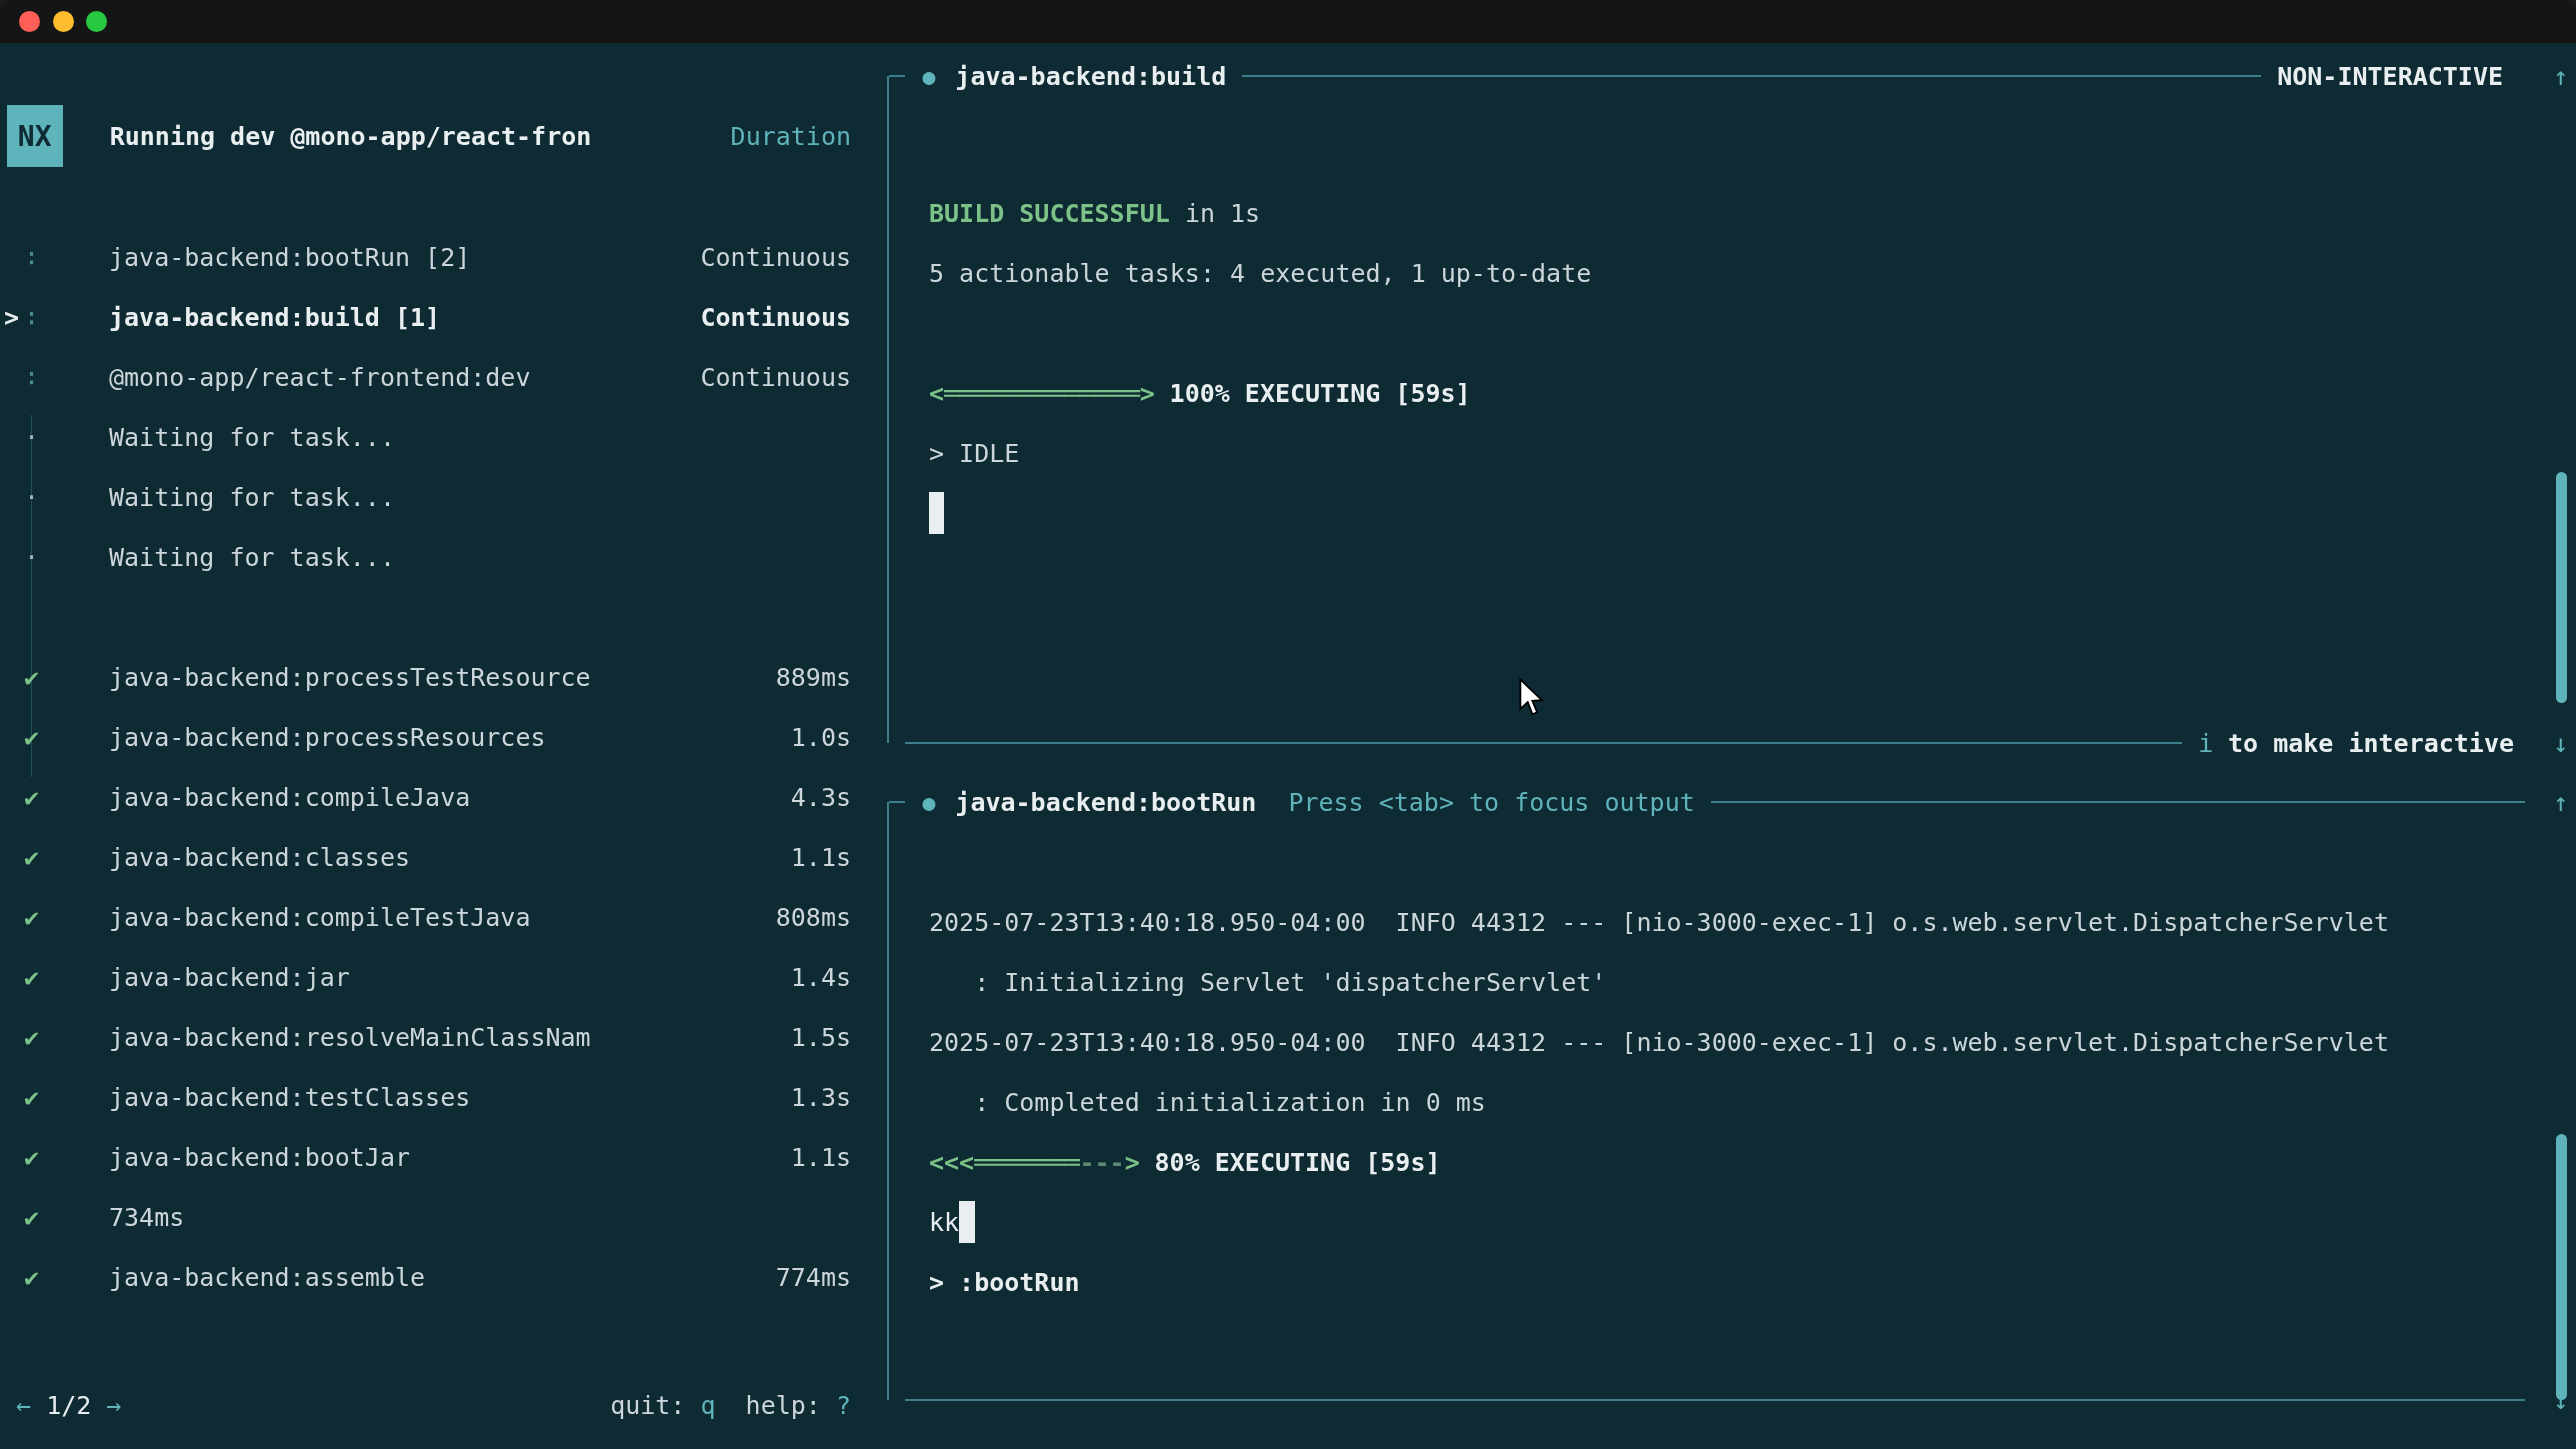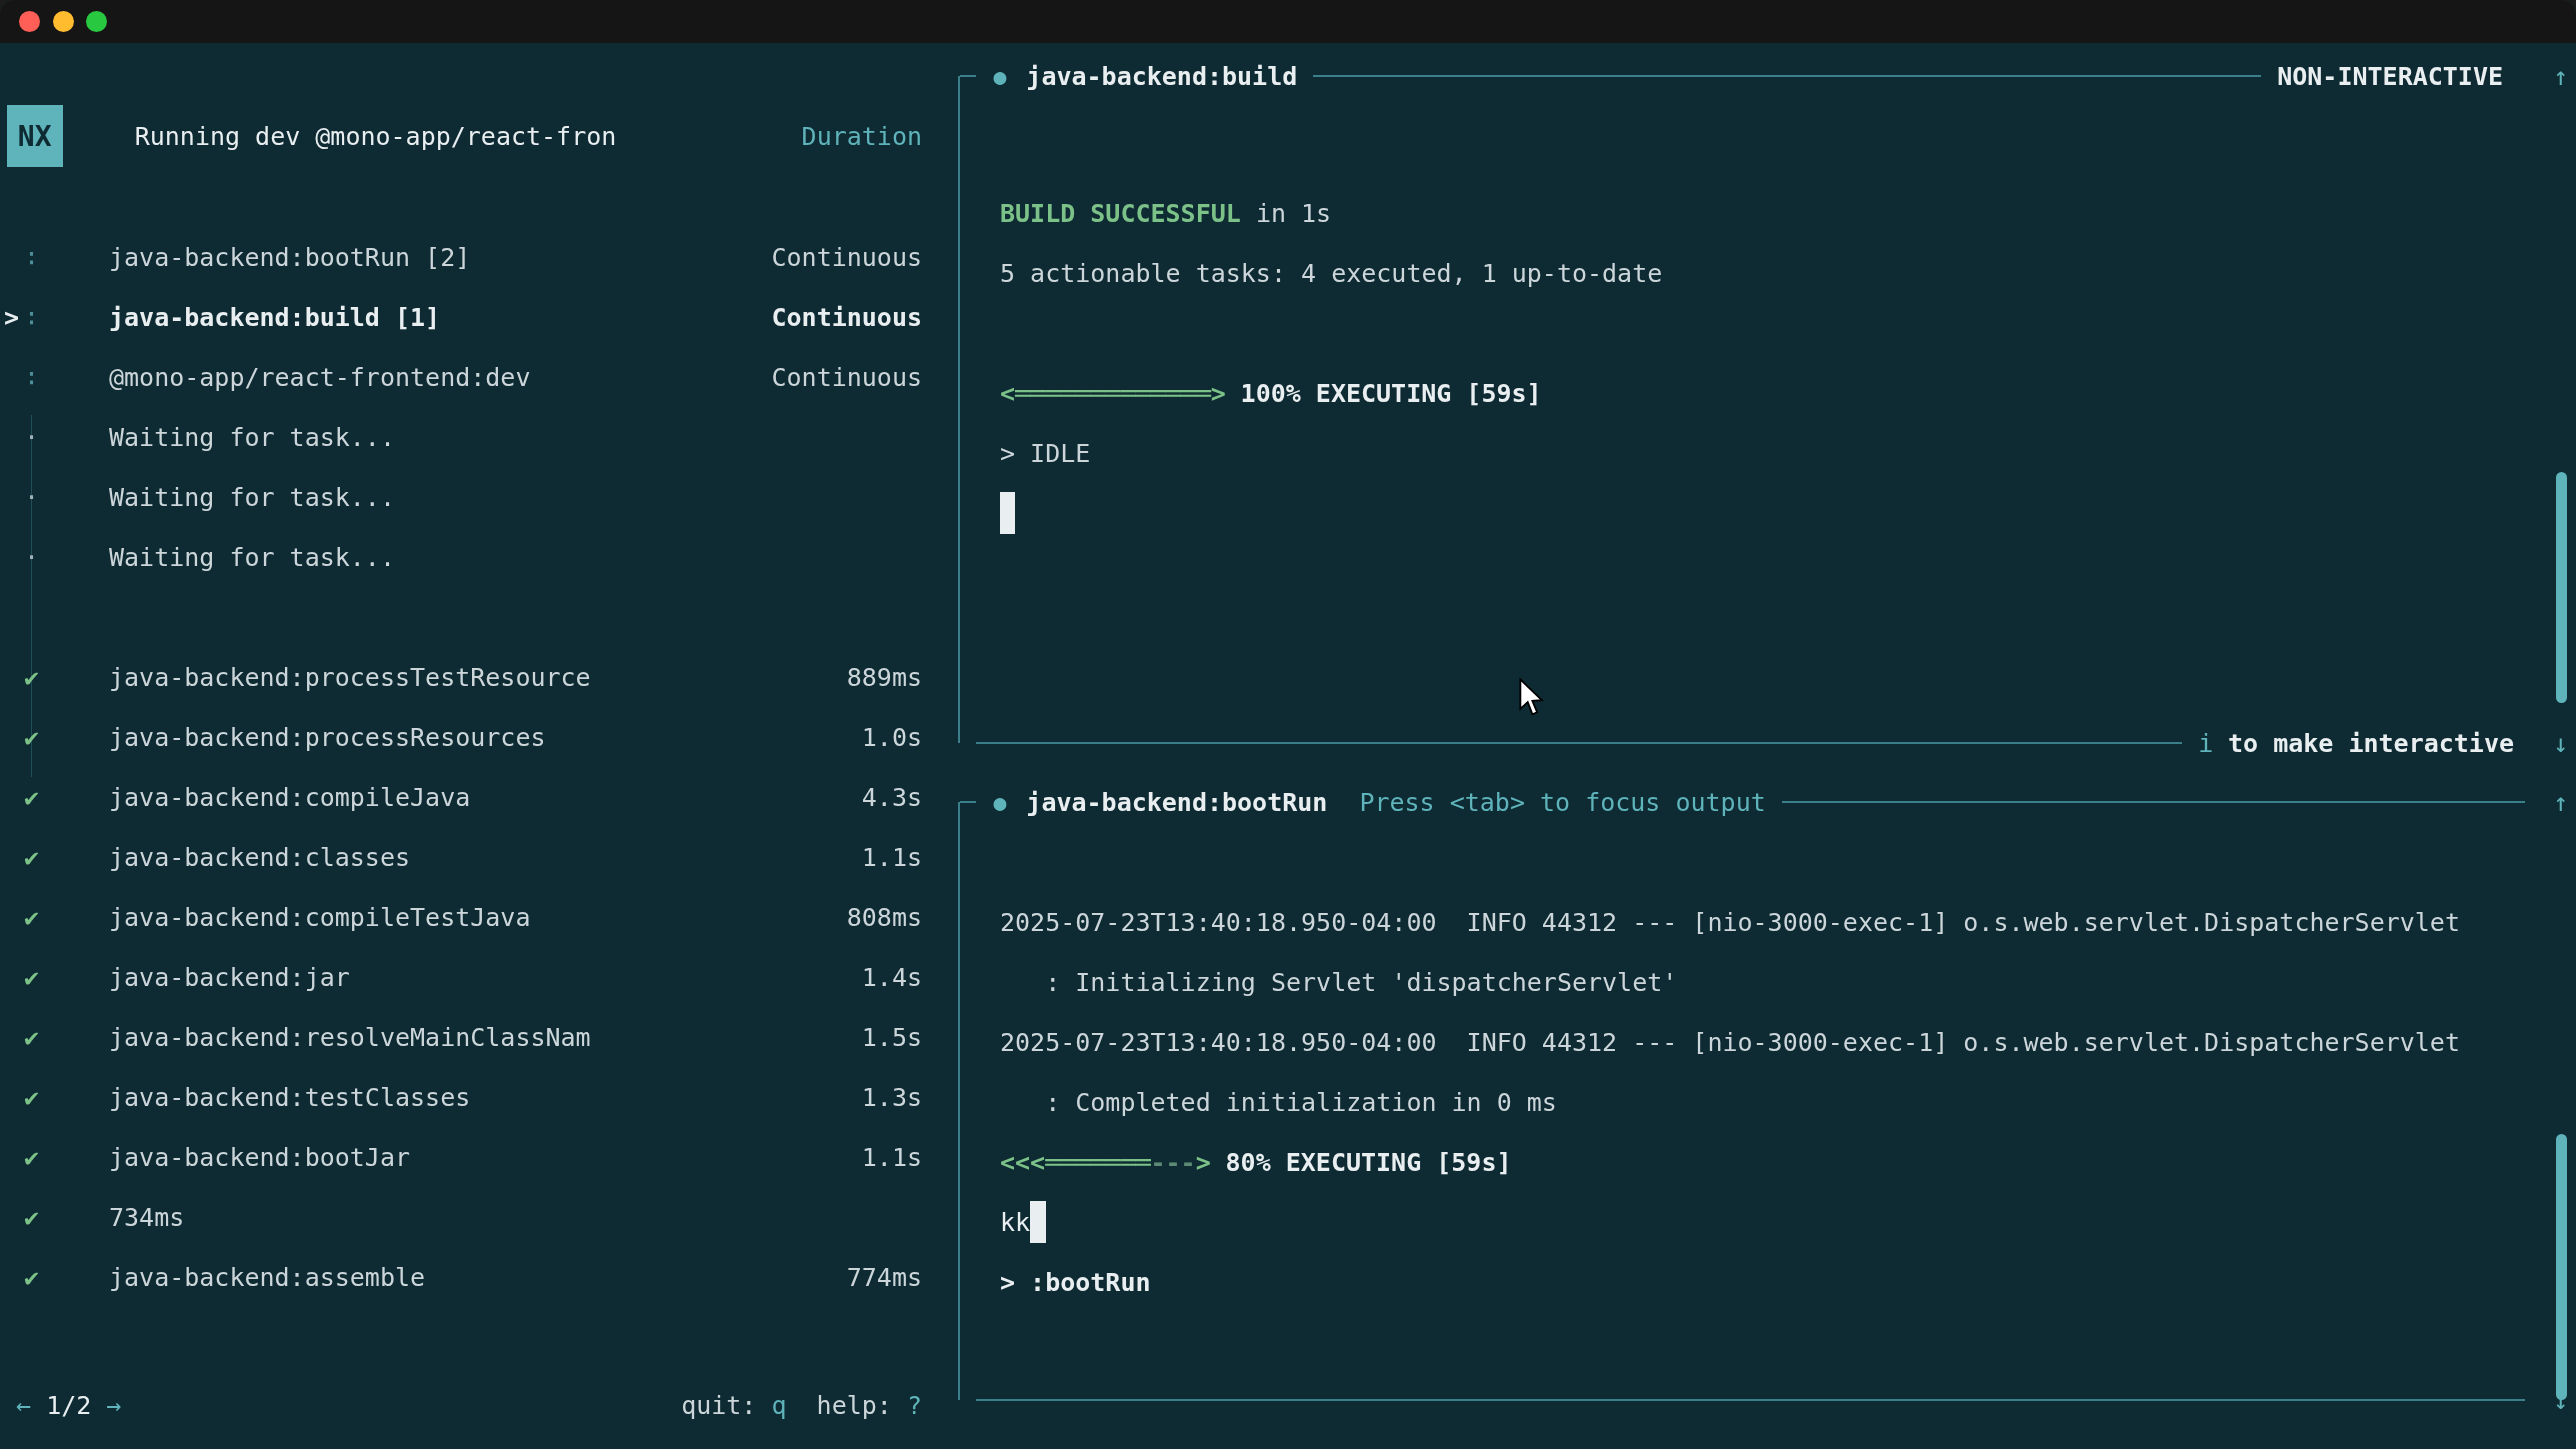--- a/index.html
+++ b/index.html
@@ -18,28 +18,28 @@
     border-radius:13.4px 13.4px 0 0;
   }
   .tl { width:21px; height:21px; border-radius:50%; display:inline-block; }
   .tl-close { background:var(--traffic_close,#ff5f57); }
   .tl-min   { background:var(--traffic_min,#febc2e); }
   .tl-zoom  { background:var(--traffic_zoom,#28c840); }
 
   .content { position:absolute; top:43px; left:0; right:0; bottom:0; display:flex; }
 
   
-  .sidebar { width:958px; flex:none; position:relative; }
+  .sidebar { width:887px; flex:none; position:relative; }
   .sidebar-header { margin:62px 36px 0 6.7px; height:62px; display:flex; align-items:center; }
   .nx-badge {
     width:56px; height:62px; background:var(--accent_teal,#5fb3ba);
     color:var(--background,#0e2b33); font-weight:bold; font-size:28px;
     display:flex; align-items:center; justify-content:center; flex:none;
   }
-  .sidebar-title { margin-left:72px; font-weight:normal; color:var(--text_primary,#e9eef0); white-space:nowrap; overflow:hidden; }
+  .sidebar-title { margin-left:47px; font-weight:bold; color:var(--text_primary,#e9eef0); white-space:nowrap; overflow:hidden; }
   .duration-header { margin-left:auto; color:var(--accent_teal,#5fb3ba); }
 
   .task-list { margin-top:60px; position:relative; }
   .completed-list { margin-top:60px; position:relative; }
   .tree-line { position:absolute; left:31px; top:188px; width:1.3px; height:362px; background:var(--tree_line,#235058); }
 
   .trow { height:60px; display:flex; align-items:center; padding:0 36px 0 0; position:relative; white-space:pre; }
   .ticon { width:109px; padding-left:24px; flex:none; }
   .marker { color:var(--spinner_teal,#4b8e98); }
   .bullet { color:var(--text_dim,#9fb0b6); }

